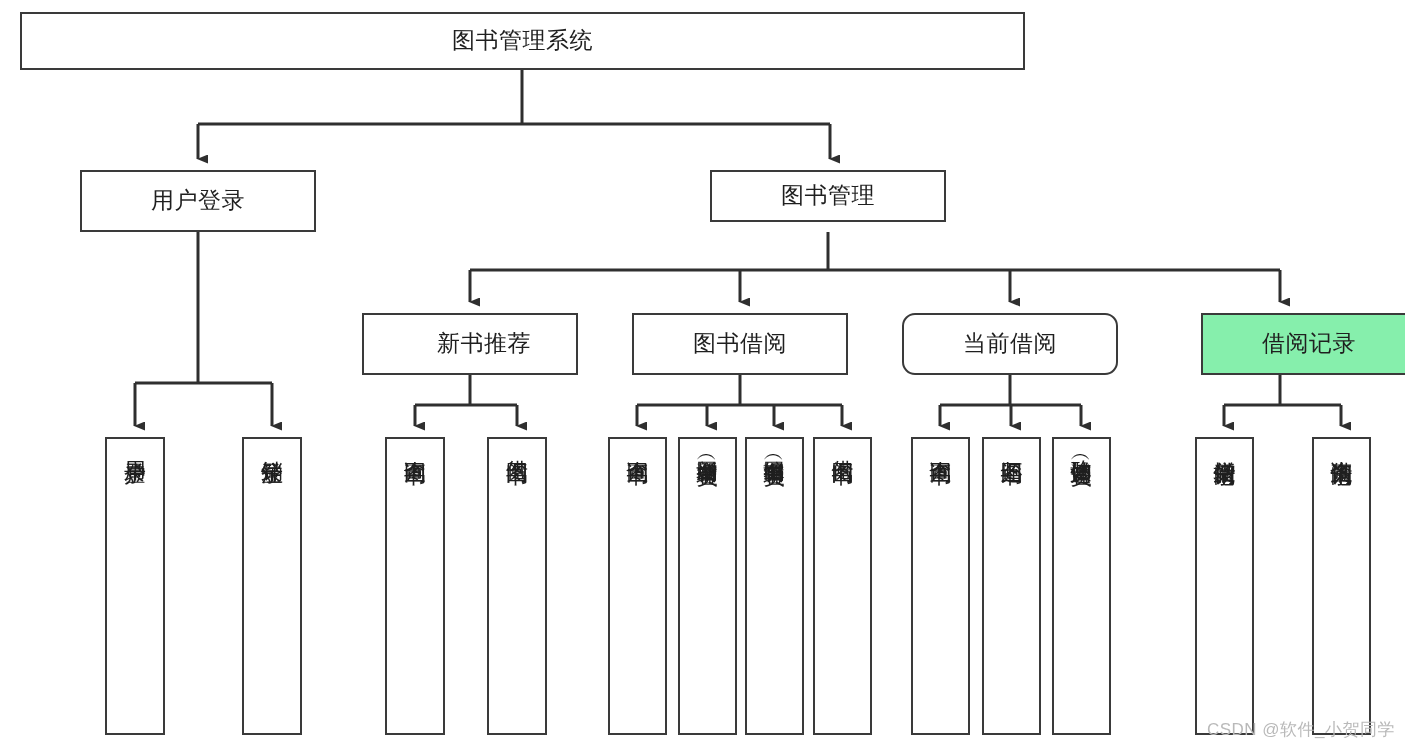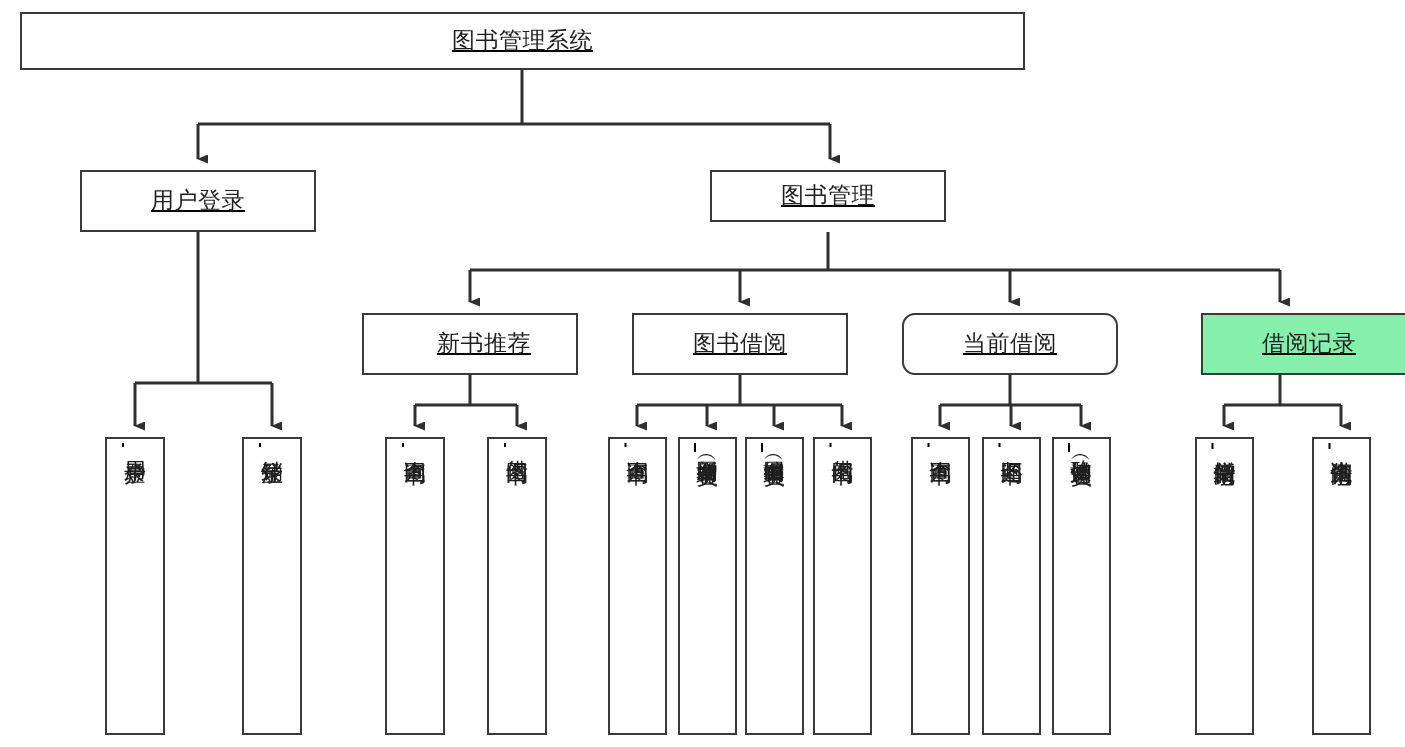--- a/index.html
+++ b/index.html
@@ -29,21 +29,20 @@
   }
   .node-box {
     position: absolute;
     box-sizing: border-box;
     background: #ffffff;
     border: 2px solid #737373;
     display: flex;
     align-items: center;
     justify-content: center;
     overflow: hidden;
-    text-decoration: underline;
   }
   .node-box .node-label {
     color: #1f1f1f;
     line-height: 1.12;
     text-align: center;
     white-space: pre;
   }
   .node-box.horizontal .node-label {
     writing-mode: horizontal-tb;
     font-size: 23px;
@@ -178,13 +177,14 @@
       <div class="node-box vertical tall-text" style="left: 1052px; top: 437px; width: 59px; height: 298px; border-color: rgb(58, 58, 58); background: rgb(255, 255, 255);">
         <span class="node-label" style="color: rgb(31, 31, 31);">确认归还（管理员）</span>
       </div>
       <div class="node-box vertical" style="left: 1195px; top: 437px; width: 59px; height: 298px; border-color: rgb(58, 58, 58); background: rgb(255, 255, 255);">
         <span class="node-label" style="color: rgb(31, 31, 31);">新增借阅记录</span>
       </div>
       <div class="node-box vertical" style="left: 1312px; top: 437px; width: 59px; height: 298px; border-color: rgb(58, 58, 58); background: rgb(255, 255, 255);">
         <span class="node-label" style="color: rgb(31, 31, 31);">查询借阅记录</span>
       </div>
     </div>
+  <div id="watermark">CSDN @软件_小贺同学</div>
 </div>
 
 </body></html>

